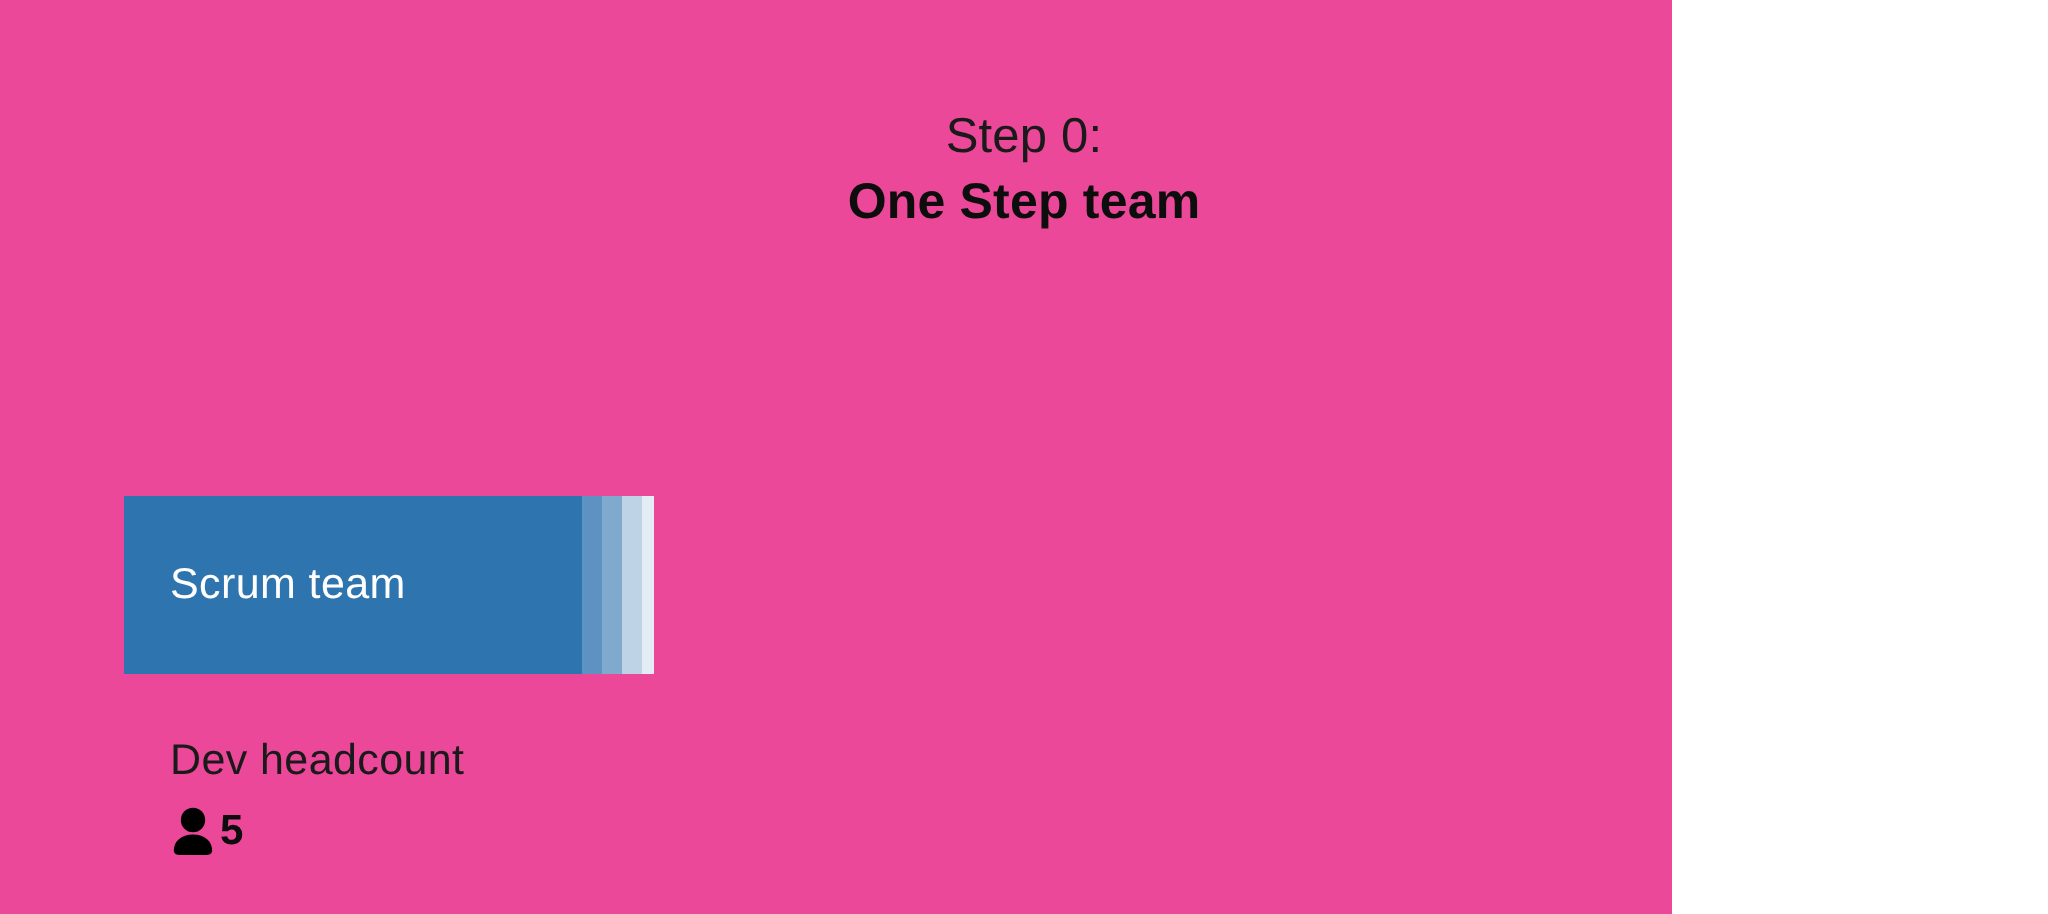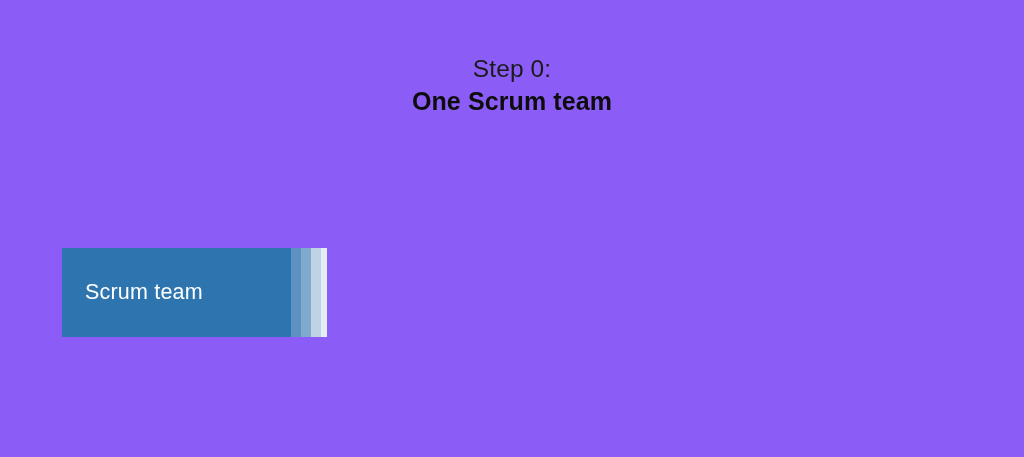--- a/index.html
+++ b/index.html
@@ -10,23 +10,23 @@
   body {
     width: 1024px;
     height: 457px;
     background: #ffffff;
     font-family: "Liberation Sans", sans-serif;
     overflow: hidden;
   }
 
   #slide {
     position: relative;
-    width: 1024px;
+    width: 836px;
     height: 457px;
-    background: #8b5cf6;
+    background: #ec4899;
   }
 
   
   #title-block {
     position: absolute;
     left: 0;
     top: 54px;
     width: 1024px;
     text-align: center;
   }
@@ -118,26 +118,36 @@
     margin-left: 2px;
   }
 </style>
 </head>
 <body>
 
 <div id="slide">
 
   <div id="title-block">
     <span id="step-label">Step 0:</span>
-    <span id="title-main">One Scrum team</span>
+    <span id="title-main">One Step team</span>
   </div>
 
   <div id="team-bar">
     <div class="bar-band" id="bar-solid" style="background:#2e75b0;"></div>
     <div class="bar-band" id="bar-fade-1" style="background:#5e92c2;"></div>
     <div class="bar-band" id="bar-fade-2" style="background:#7faace;"></div>
     <div class="bar-band" id="bar-fade-3" style="background:#bfd3e6;"></div>
     <div class="bar-band" id="bar-fade-4" style="background:#e3edf5;"></div>
     <div id="team-bar-label">Scrum team</div>
   </div>
 
+  <div id="headcount-block">
+    <div id="headcount-label">Dev headcount</div>
+    <div id="headcount-value-row">
+      <svg id="person-icon" viewBox="0 0 23 25" aria-hidden="true">
+        <circle cx="11.5" cy="7" r="6.1" fill="#000000"></circle>
+        <path d="M11.5 14.2c-6.0 0-9.6 3.6-9.6 8.1 0 1.4 1.1 2.2 2.6 2.2h14c1.5 0 2.6-0.8 2.6-2.2 0-4.5-3.6-8.1-9.6-8.1z" fill="#000000"></path>
+      </svg>
+      <span id="headcount-number">5</span>
+    </div>
+  </div>
 
 </div>
 
 </body></html>

